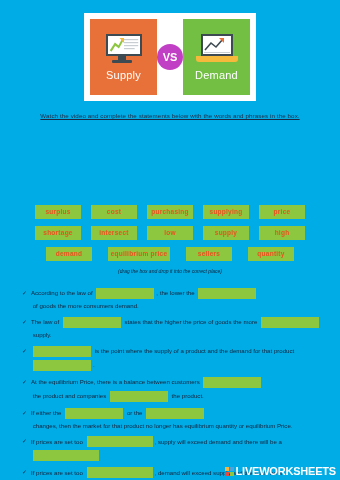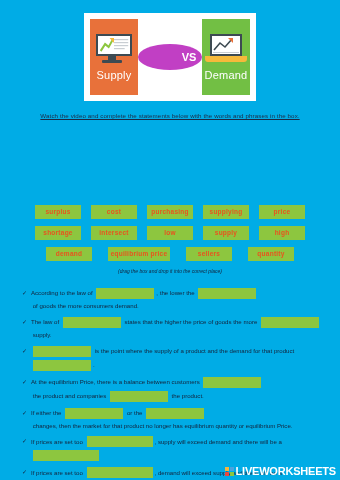--- a/index.html
+++ b/index.html
@@ -66,21 +66,20 @@
     position: absolute; left: 0; top: 22px; width: 42px; height: 6px;
     background: #f6b93b; border-radius: 0 0 3px 3px;
   }
   .vs-badge {
     width: 26px; height: 26px; border-radius: 50%;
     background: #c13fc4;
     color: #ffffff;
     font-size: 11px; font-weight: bold;
     display: flex; align-items: center; justify-content: center;
     flex: 0 0 auto;
-    padding-left: 38px;
   }
 
   
   .instruction {
     position: absolute;
     left: 0; right: 0; top: 112px;
     text-align: center;
     font-size: 6.2px;
     color: #1c2b45;
     text-decoration: underline;

